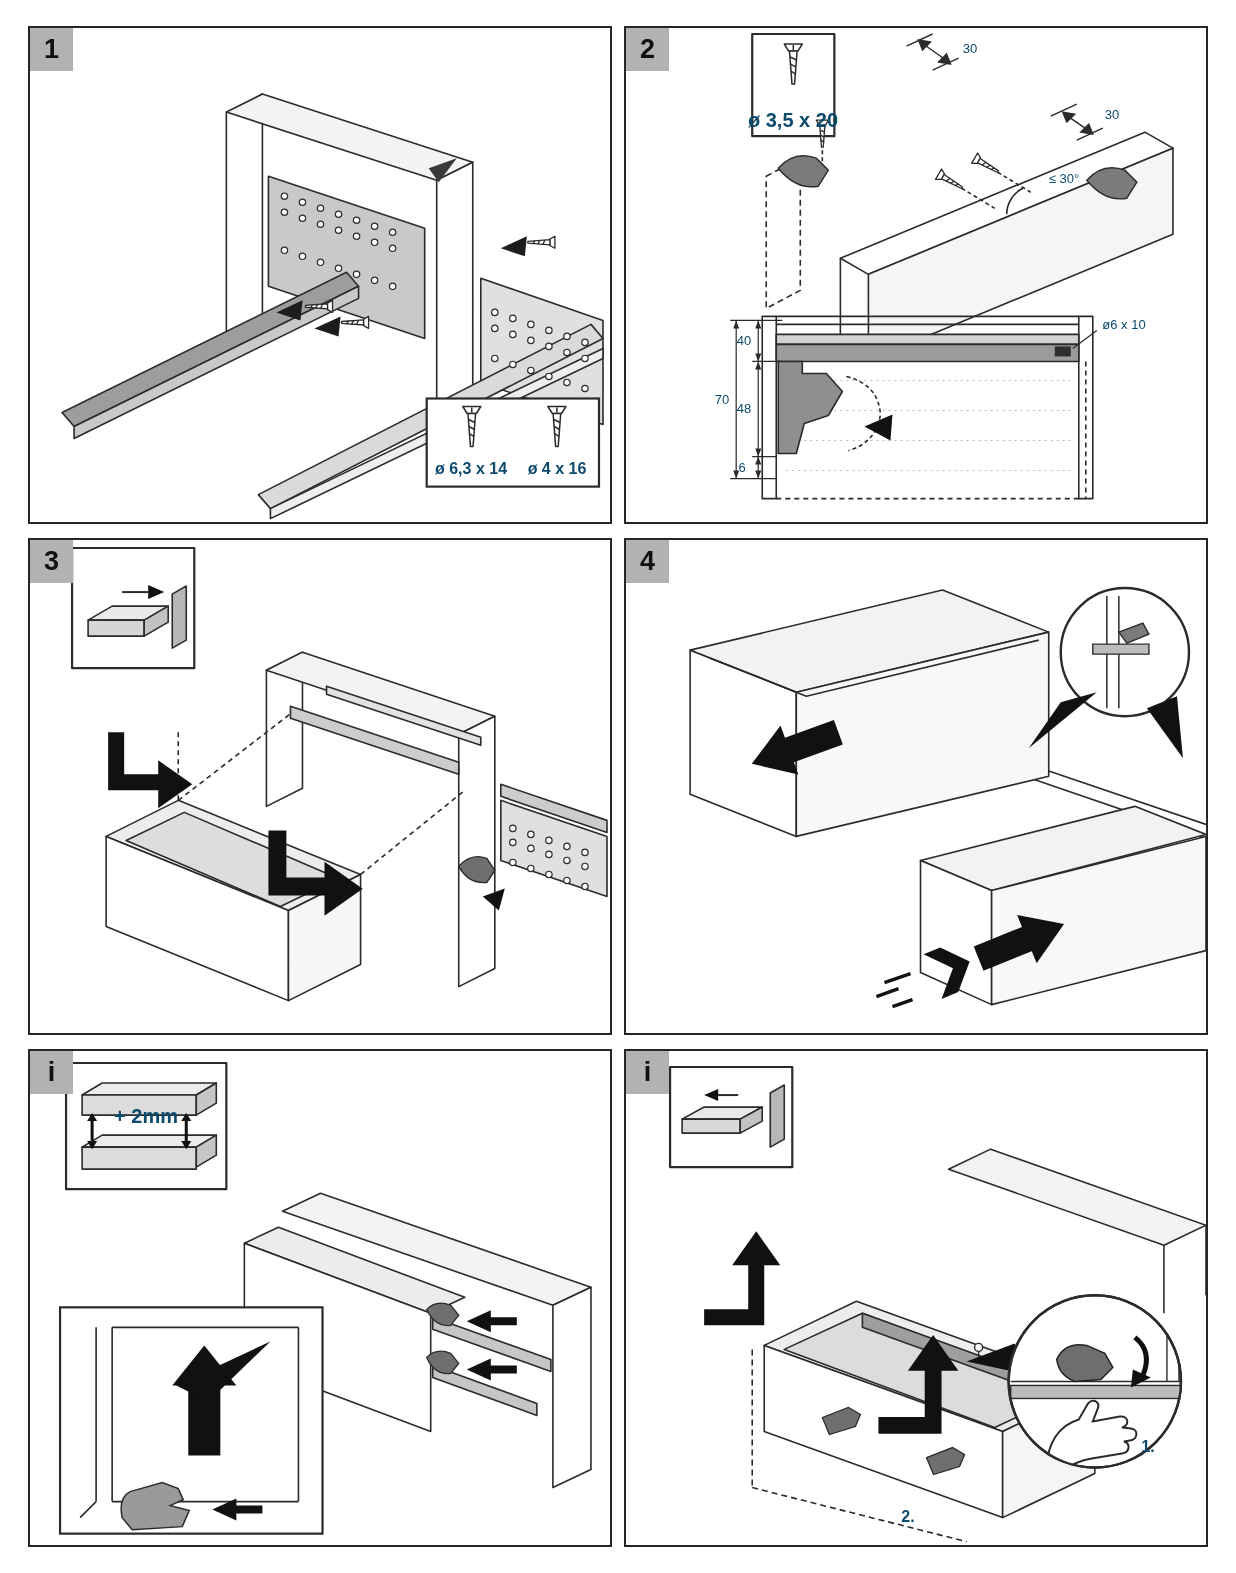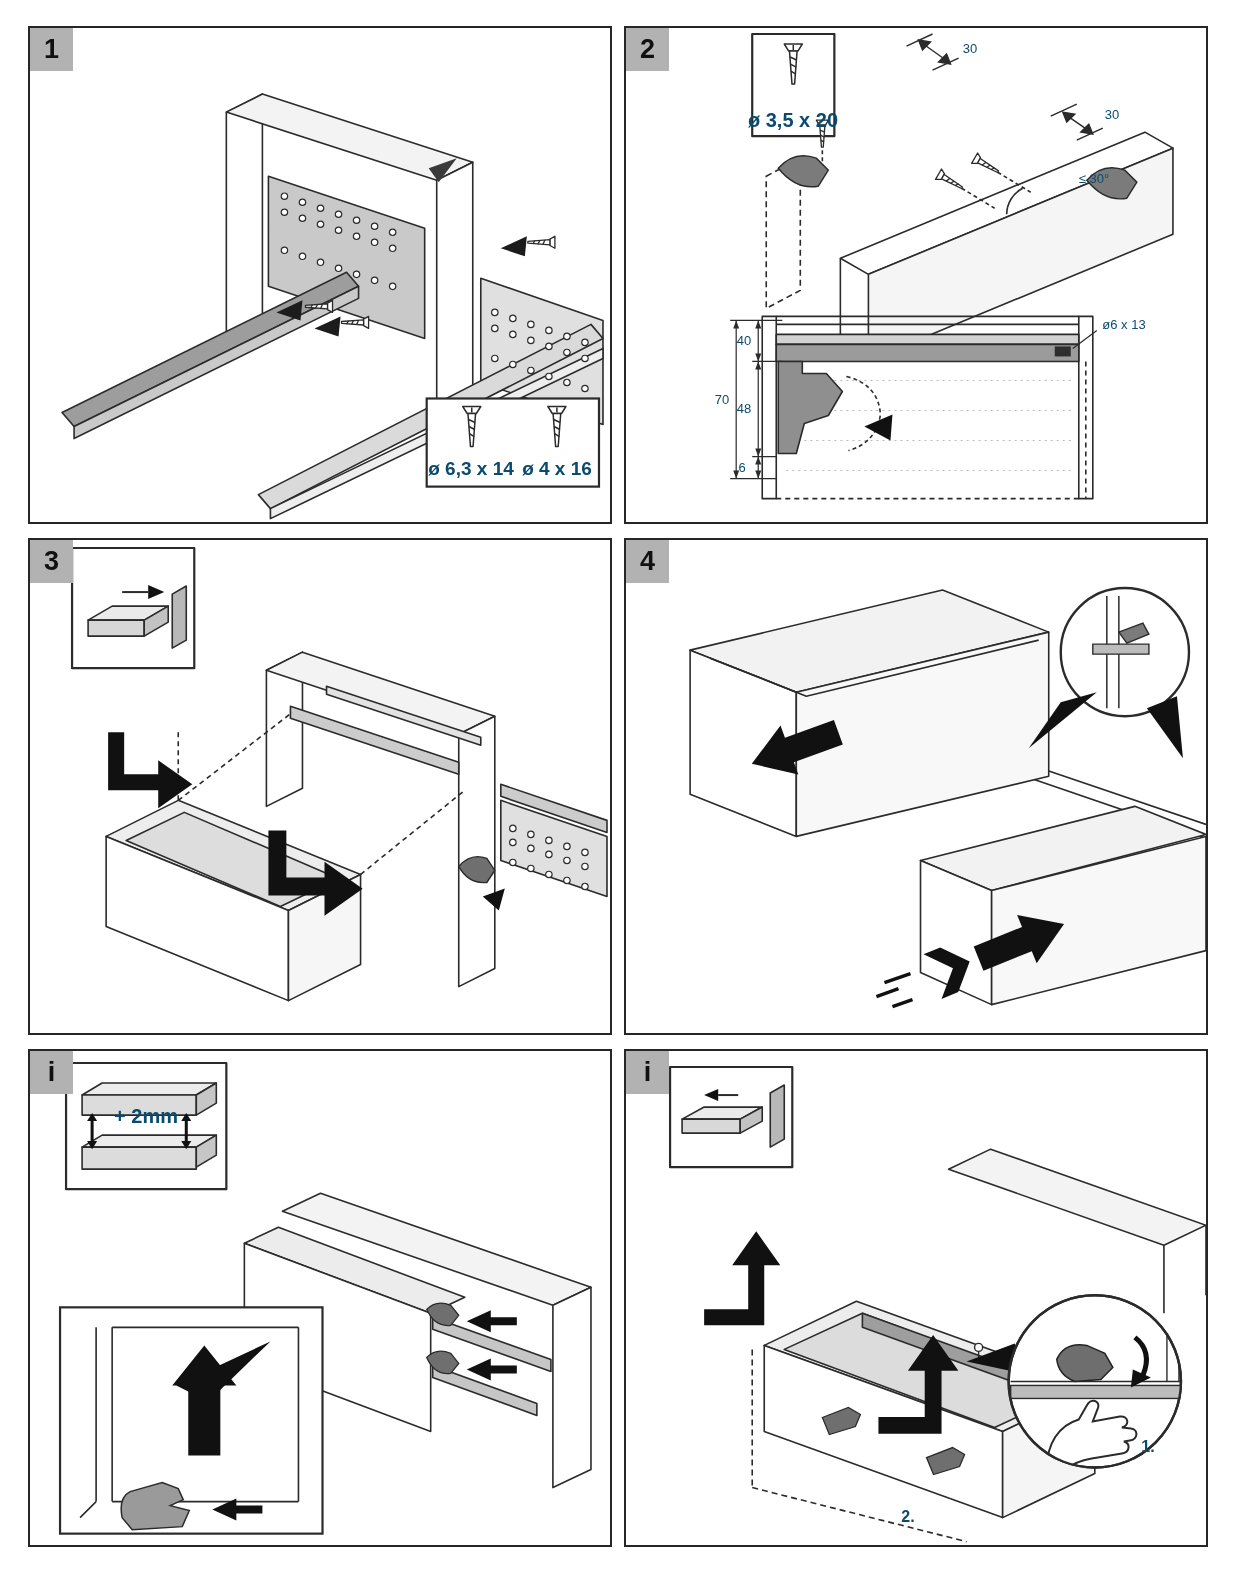--- a/index.html
+++ b/index.html
@@ -16,21 +16,21 @@
   .panel{position:relative;border:2.5px solid #262626;background:#ffffff;overflow:hidden;}
   .panel > svg{position:absolute;left:0;top:0;width:100%;height:100%;}
   .badge{
     position:absolute;left:0;top:0;width:43px;height:43px;background:#b2b2b2;
     color:#101010;display:flex;align-items:center;justify-content:center;
     font-size:27px;font-weight:700;
   }
   .lbl{position:absolute;transform:translate(-50%,-50%);white-space:nowrap;color:#0c4a6e;}
   .s13{font-size:13px;}
   .b14{font-size:20px;font-weight:700;}
-  .b15{font-size:19px;font-weight:700;}
+  .b15{font-size:16px;font-weight:700;}
   .b16{font-size:16px;font-weight:700;}
 </style>
 </head>
 <body>
 
 <svg width="0" height="0" style="position:absolute" aria-hidden="true">
   <defs>
     <g id="screw-sm" stroke="#2b2b2b" stroke-width="1.3" fill="#ffffff" stroke-linejoin="round">
       <path d="M-6,0 L6,0 L3.2,5 L-3.2,5 Z"></path>
       <path d="M-2.6,5 L2.6,5 L0.9,27 L-0.9,27 Z"></path>
@@ -180,22 +180,22 @@
         <polygon points="132,428 129,436 135,436"></polygon>
           <polygon points="132,450 129,442 135,442"></polygon>
         <polygon points="110,292 107,300 113,300"></polygon>
           <polygon points="110,450 107,442 113,442"></polygon>
       </g>
     </svg>
     <div class="badge">2</div>
     <div class="lbl b14" style="left:167px;top:92px">ø 3,5 x 20</div>
     <div class="lbl s13" style="left:344px;top:20px">30</div>
     <div class="lbl s13" style="left:486px;top:86px">30</div>
-    <div class="lbl s13" style="left:468px;top:150px">≤ 30°</div>
-    <div class="lbl s13" style="left:498px;top:296px">ø6 x 13</div>
+    <div class="lbl s13" style="left:438px;top:150px">≤ 30°</div>
+    <div class="lbl s13" style="left:498px;top:296px">ø6 x 10</div>
     <div class="lbl s13" style="left:118px;top:312px">40</div>
     <div class="lbl s13" style="left:96px;top:371px">70</div>
     <div class="lbl s13" style="left:118px;top:380px">48</div>
     <div class="lbl s13" style="left:116px;top:439px">6</div>
   </div>
 
   <div class="panel">
     <svg viewBox="0 0 579 493" preserveAspectRatio="none">
       <g stroke="#2b2b2b" stroke-width="1.6" fill="none" stroke-linejoin="round">
         <rect x="42" y="8" width="122" height="120" fill="#ffffff" stroke-width="2.2"></rect>

